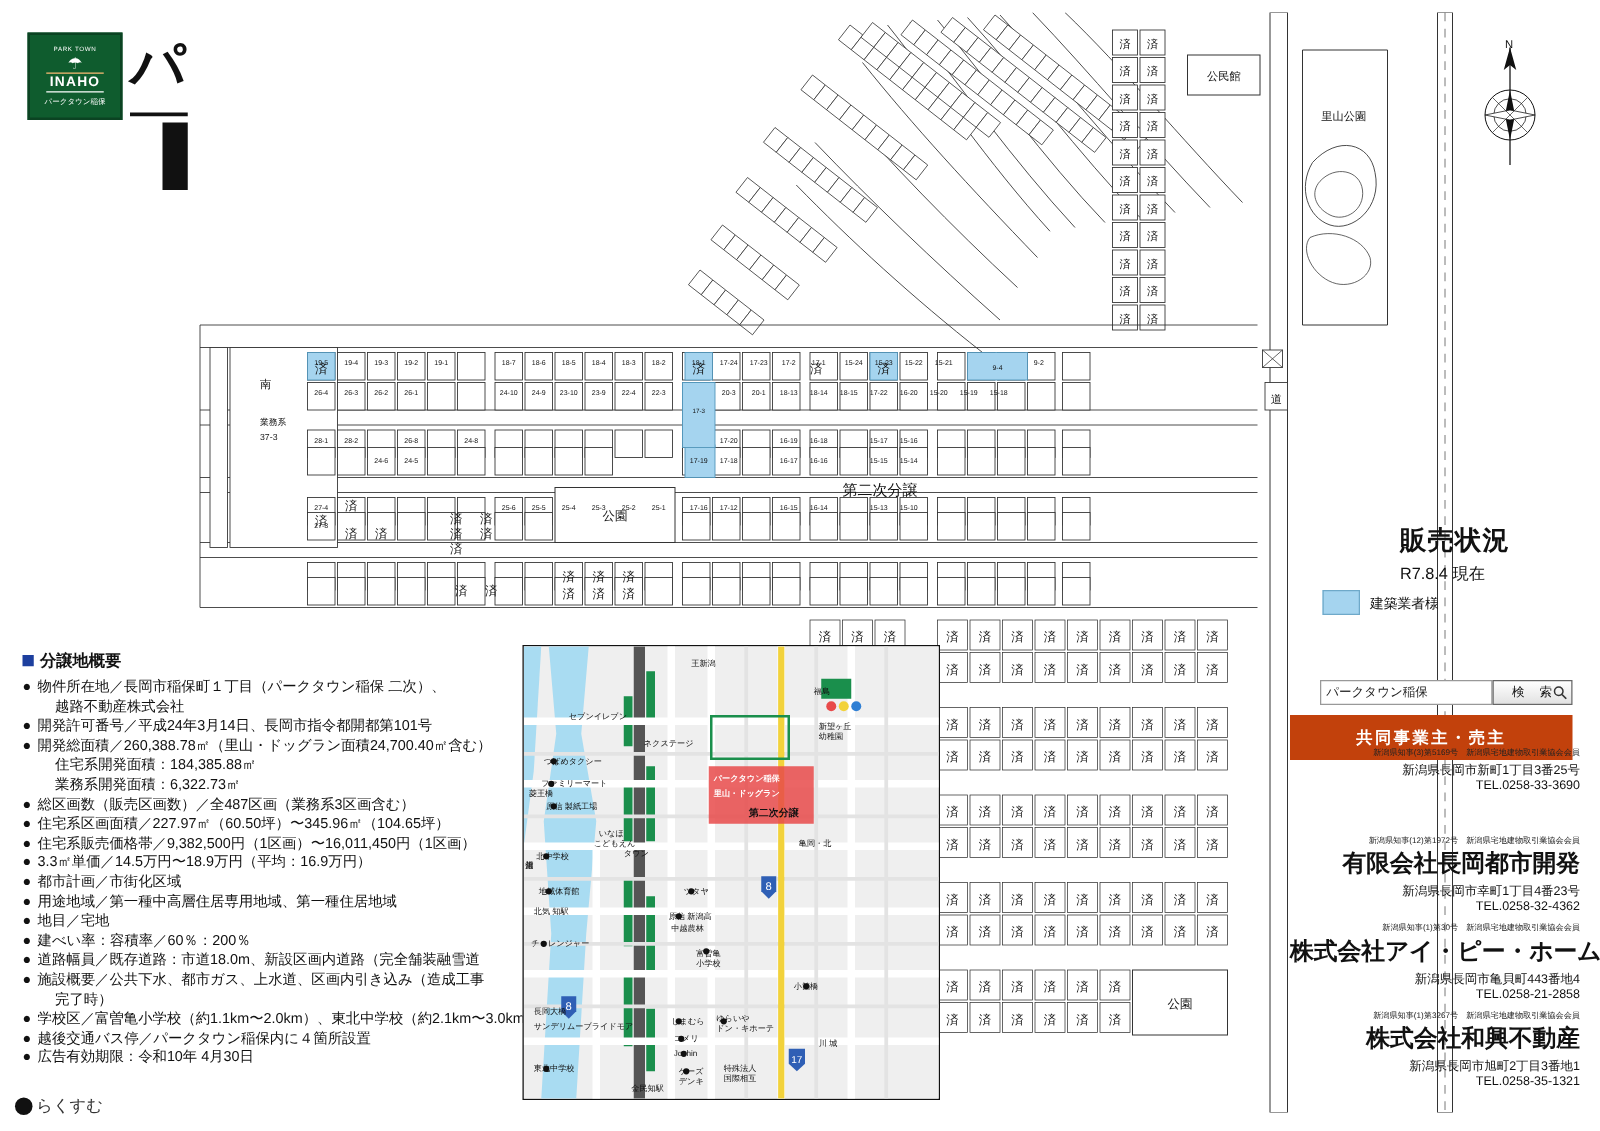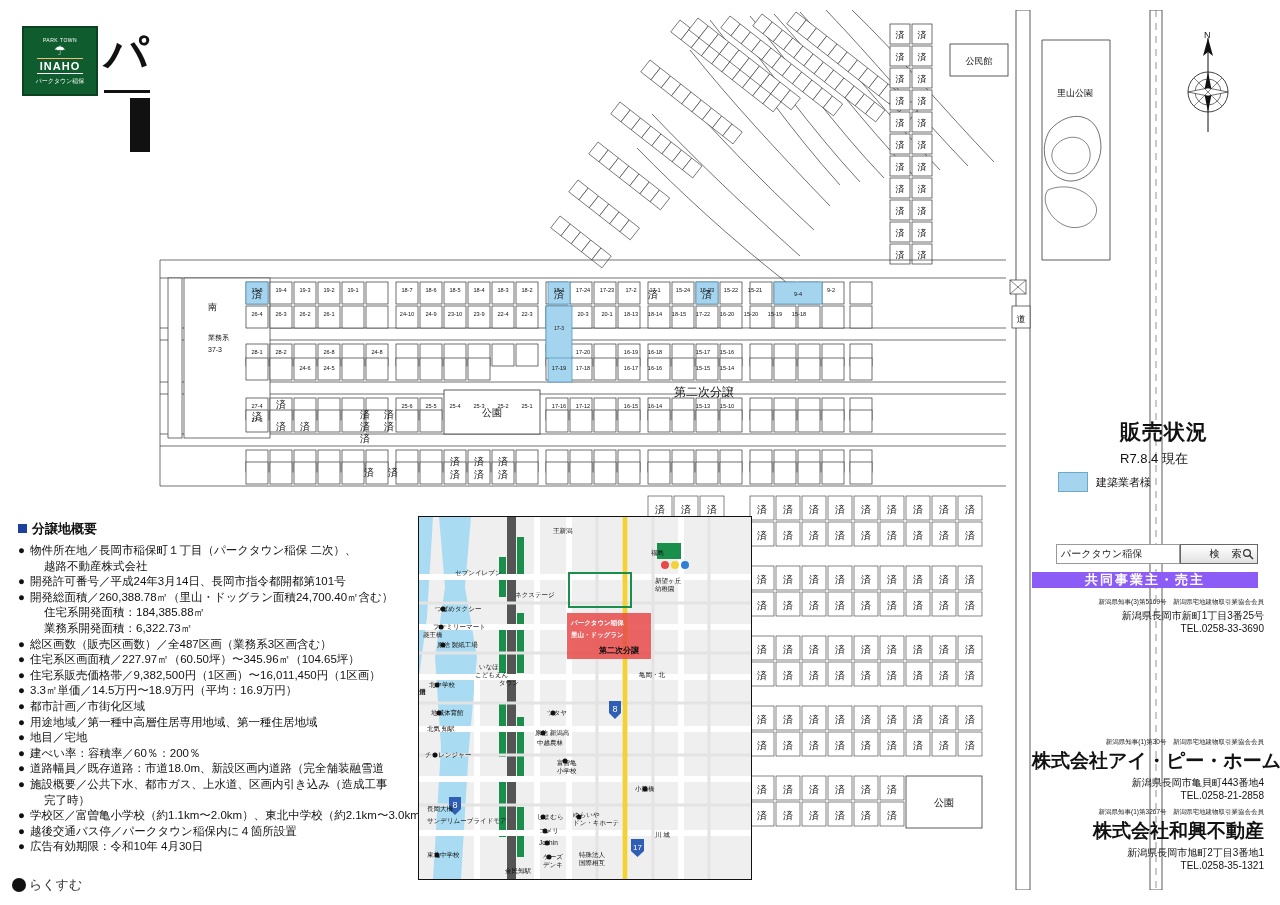--- a/index.html
+++ b/index.html
@@ -66,27 +66,27 @@
   .legend-label{font-size:11px;}
 
   .search-bar{position:absolute;left:1056px;top:544px;width:202px;height:20px;display:flex;}
   .search-box{
     flex:1;border:1px solid #999;background:#fff;font-size:10px;
     display:flex;align-items:center;padding-left:4px;color:#222;
   }
   .search-btn{
     width:62px;border:1px solid #666;background:linear-gradient(#ffffff,#e2e2e2);
     font-size:10px;display:flex;align-items:center;justify-content:center;gap:2px;
-    letter-spacing:1px;position:relative;padding-left:14px;
+    letter-spacing:1px;position:relative;
   }
   .search-btn .mag{position:absolute;right:3px;top:3px;}
 
   .joint-bar{
-    position:absolute;left:1032px;top:572px;width:226px;height:16px;
-    background:#8b5cf6;color:#fff;font-size:13px;font-weight:bold;
+    position:absolute;left:1032px;top:572px;width:226px;height:36px;
+    background:#c2410c;color:#fff;font-size:13px;font-weight:bold;
     display:flex;align-items:center;justify-content:center;letter-spacing:2px;
   }
   .company{position:absolute;left:1032px;width:232px;text-align:right;}
   .company .lic{font-size:6.5px;color:#222;}
   .company .nm{font-size:19px;font-weight:bold;letter-spacing:0px;margin-top:1px;white-space:nowrap;}
   .company .adr{font-size:10px;margin-top:2px;}
   .company .tel{font-size:10px;}
 
   
   .outline{position:absolute;left:18px;top:520px;width:430px;}
@@ -936,20 +936,26 @@
     </div>
   </div>
 
   <div class="joint-bar">共同事業主・売主</div>
 
   <div class="company" style="top:598px">
     <div class="lic">新潟県知事(3)第5169号　新潟県宅地建物取引業協会会員</div>
     <div class="adr">新潟県長岡市新町1丁目3番25号</div>
     <div class="tel">TEL.0258-33-3690</div>
   </div>
+  <div class="company" style="top:668px">
+    <div class="lic">新潟県知事(12)第1972号　新潟県宅地建物取引業協会会員</div>
+    <div class="nm">有限会社長岡都市開発</div>
+    <div class="adr">新潟県長岡市幸町1丁目4番23号</div>
+    <div class="tel">TEL.0258-32-4362</div>
+  </div>
   <div class="company" style="top:738px">
     <div class="lic">新潟県知事(1)第30号　新潟県宅地建物取引業協会会員</div>
     <div class="nm">株式会社アイ・ピー・ホーム</div>
     <div class="adr">新潟県長岡市亀貝町443番地4</div>
     <div class="tel">TEL.0258-21-2858</div>
   </div>
   <div class="company" style="top:808px">
     <div class="lic">新潟県知事(1)第3267号　新潟県宅地建物取引業協会会員</div>
     <div class="nm">株式会社和興不動産</div>
     <div class="adr">新潟県長岡市旭町2丁目3番地1</div>

